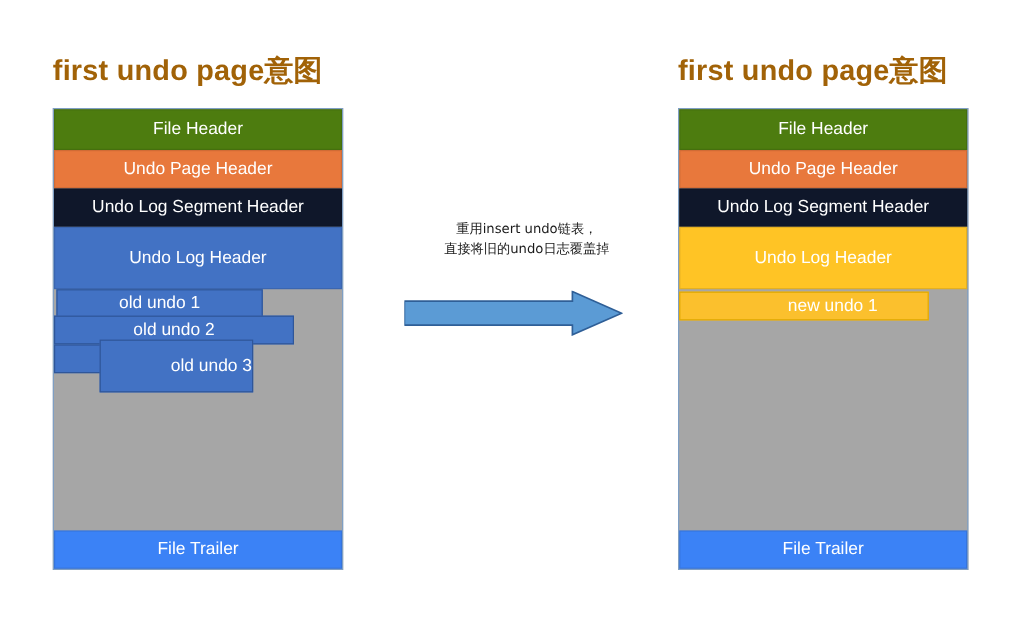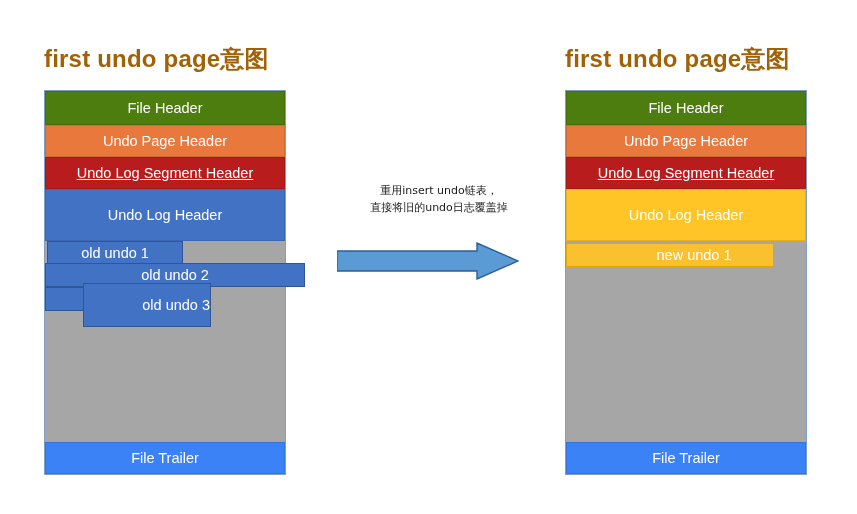--- a/index.html
+++ b/index.html
@@ -55,21 +55,21 @@
     justify-content: center;
     color: #ffffff;
     font-size: 14.5px;
     line-height: 1;
     text-align: center;
     border: 1px solid rgba(0,0,0,0.10);
   }
 
   .band.file-header      { background: #4d7c0f; }
   .band.page-header      { background: #e8783c; }
-  .band.segment-header   { background: #b91c1c; text-decoration: underline; }
+  .band.segment-header   { background: #0f172a; }
   .band.log-header-blue  { background: #4272c4; }
   .band.log-header-amber { background: #ffc425; }
   .band.file-trailer     { background: #3b82f6; }
 
   
   .undo-box {
     position: absolute;
     box-sizing: border-box;
     display: flex;
     align-items: center;
@@ -122,25 +122,25 @@
     </div>
 
     <div class="band segment-header" style="top:66px;height:32px;">
       <span>Undo Log Segment Header</span>
     </div>
 
     <div class="band log-header-blue" style="top:98px;height:52px;">
       <span>Undo Log Header</span>
     </div>
 
-    <div class="undo-box blue" style="left:2px; top:150px; width:136px; height:24px;align-items:center;">
+    <div class="undo-box blue" style="left:2px; top:150px; width:172px; height:24px;align-items:center;">
       <span>old undo 1</span>
     </div>
 
-    <div class="undo-box blue" style="left:0px; top:172px; width:260px; height:24px;">
+    <div class="undo-box blue" style="left:0px; top:172px; width:200px; height:24px;">
       <span>old undo 2</span>
     </div>
 
     <div class="undo-box blue" style="left:0px; top:196px; width:48px; height:24px; justify-content:flex-start;"></div>
 
     <div class="undo-box blue" style="left:38px; top:192px; width:128px; height:44px;justify-content:flex-end;">
       <span>old undo 3</span>
     </div>
 
     <div class="band file-trailer" style="top:351px;height:32px;">

